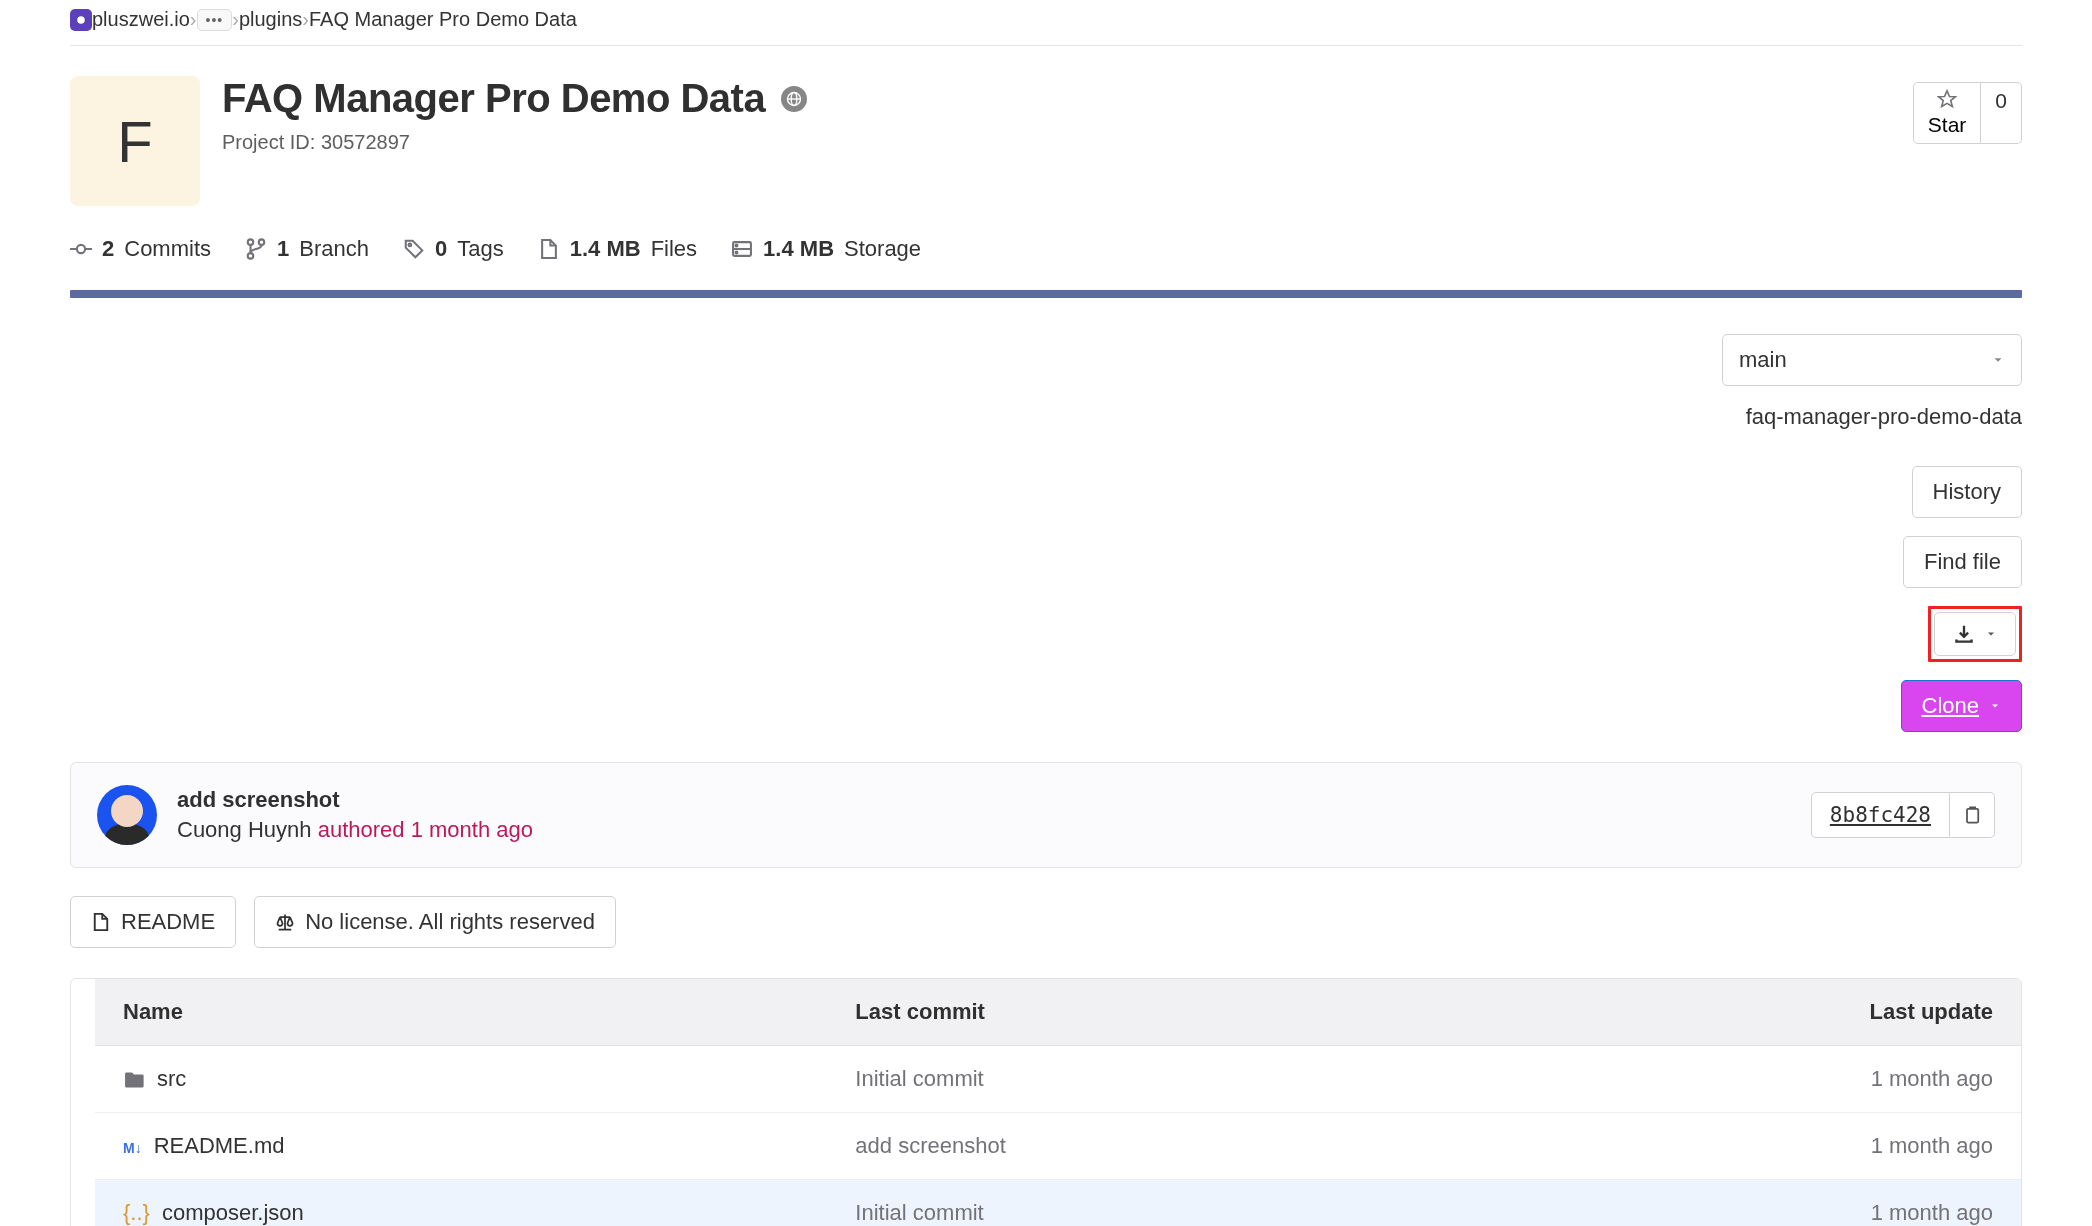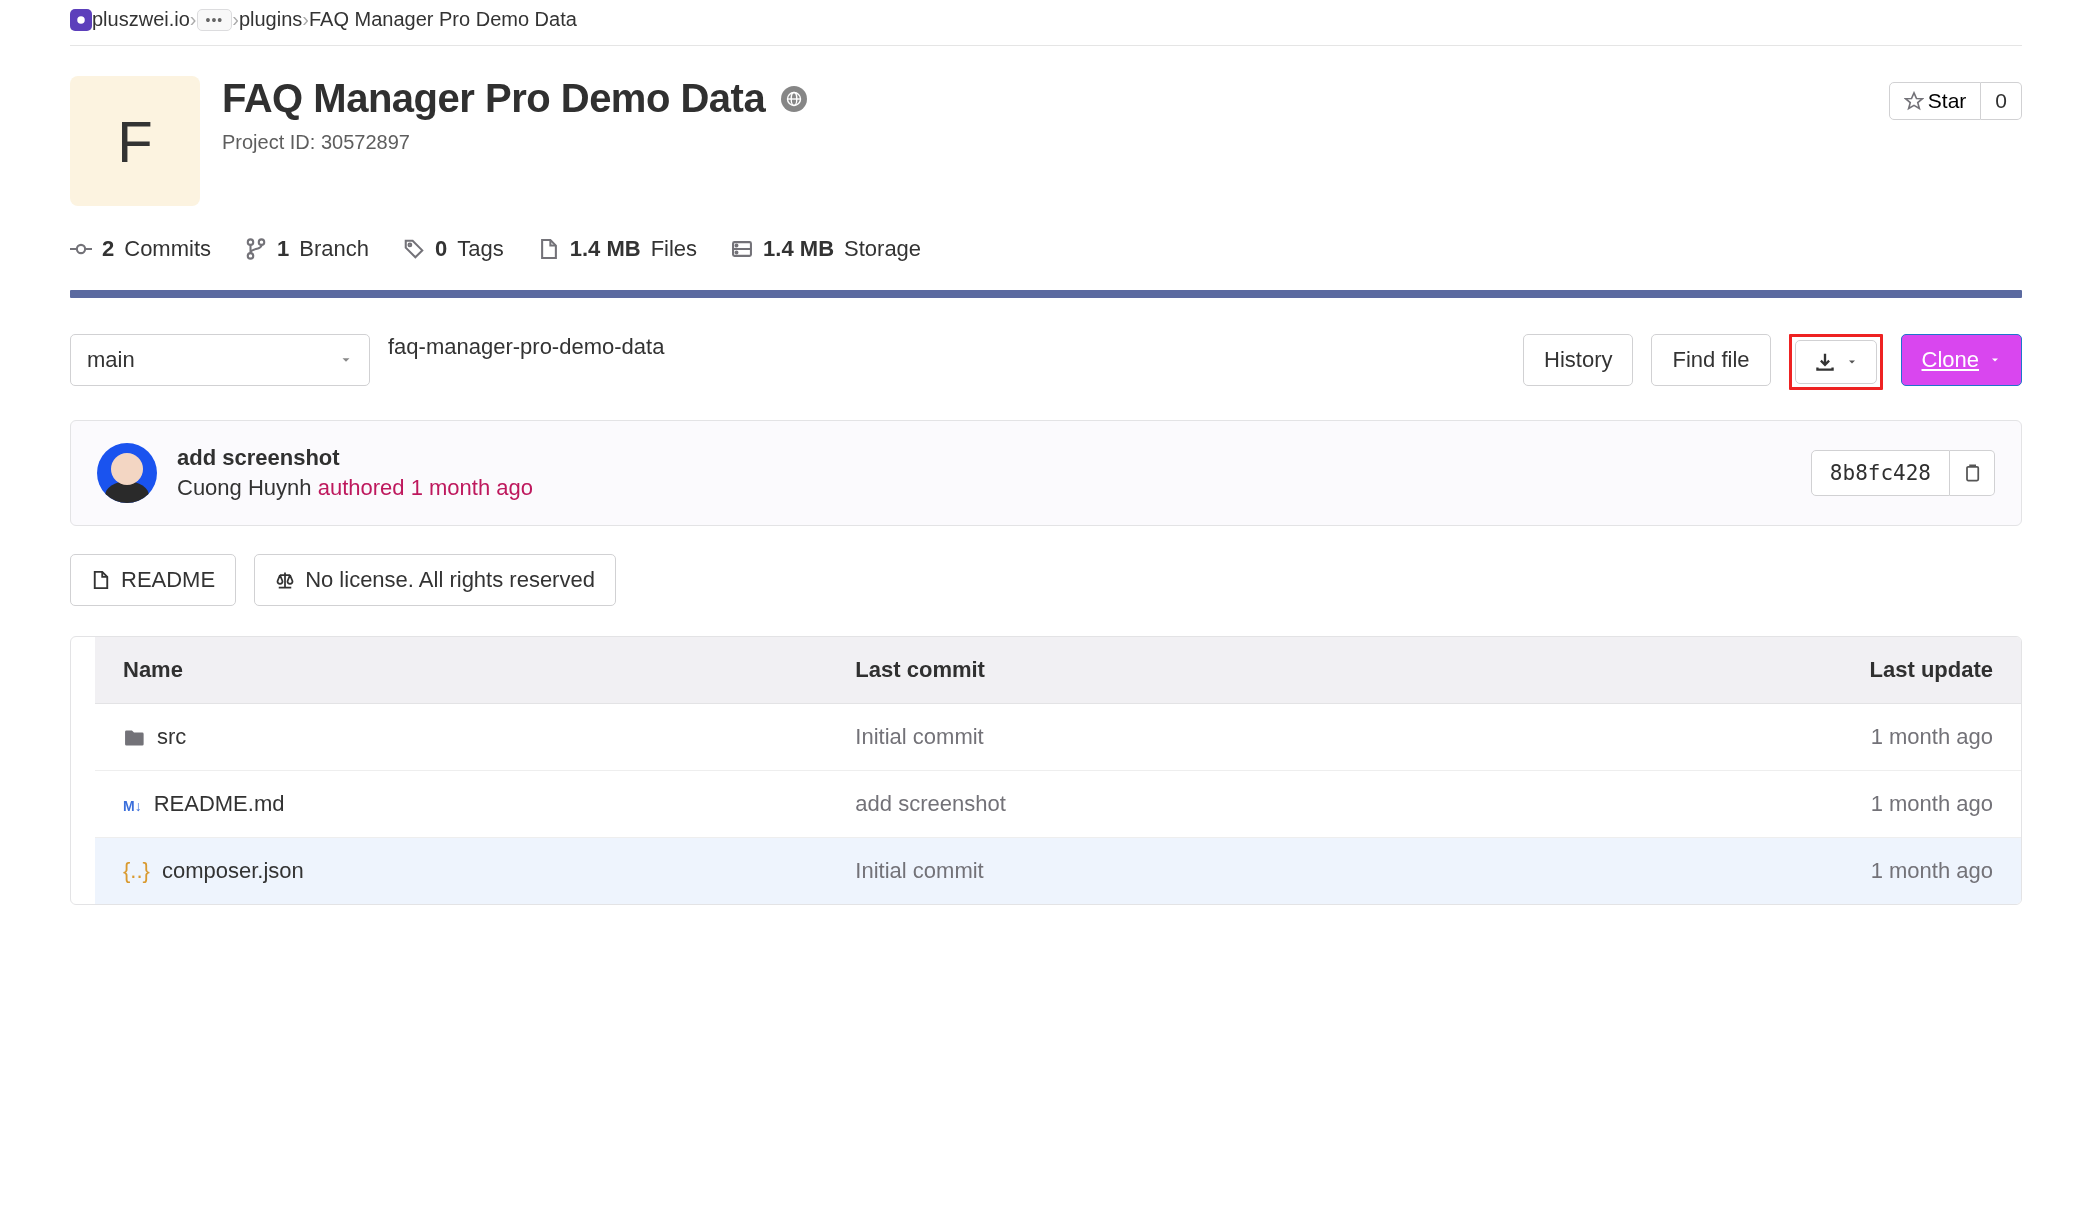--- a/index.html
+++ b/index.html
@@ -16,48 +16,48 @@
 
 .project-header { display: flex; align-items: flex-start; gap: 22px; }
 .project-avatar { width: 130px; height: 130px; border-radius: 8px; background: #fcf3e0; display: flex; align-items: center; justify-content: center; font-size: 58px; font-weight: 500; color: #333; }
 .project-info { flex: 1; }
 .project-title-row { display: flex; align-items: center; gap: 16px; }
 .project-title { font-size: 40px; font-weight: 700; letter-spacing: -0.5px; }
 .globe-badge { width: 26px; height: 26px; border-radius: 50%; background: #868686; display: inline-flex; align-items: center; justify-content: center; }
 .project-id { font-size: 20px; color: #5e5e5e; margin-top: 10px; }
 
 .star-group { display: flex; margin-left: auto; margin-top: 6px; }
-.star-btn { display: inline-flex; align-items: center; gap: 4px; border: 1px solid #d1d1d3; padding: 6px 14px; border-radius: 5px 0 0 5px; font-size: 21px; background: #fff; }
+.star-btn { display: inline-flex; align-items: center; gap: 4px; border: 1px solid #d1d1d3; padding: 6px 14px; border-radius: 5px 0 0 5px; font-size: 21px; background: #fff; flex-direction: column; }
 .star-count { border: 1px solid #d1d1d3; border-left: none; padding: 6px 14px; border-radius: 0 5px 5px 0; font-size: 21px; background: #fff; }
 
 .stats-row { display: flex; gap: 34px; margin-top: 30px; font-size: 22px; color: #333; }
 .stat { display: inline-flex; align-items: center; gap: 10px; }
 .stat b { font-weight: 700; }
 .stat svg, .stat .icon { color: #737278; }
 
 .progress-bar { height: 8px; background: #5b6aa0; margin-top: 28px; border-radius: 1px; }
 
-.controls-row { display: flex; align-items: flex-start; gap: 18px; margin-top: 36px; }
+.controls-row { display: flex; align-items: flex-end; gap: 18px; margin-top: 36px; flex-direction: column; }
 .branch-select { display: flex; align-items: center; justify-content: space-between; border: 1px solid #d1d1d3; border-radius: 5px; padding: 12px 16px; width: 300px; font-size: 22px; color: #333; background: #fff; }
 .breadcrumb-path { font-size: 22px; color: #333; }
 .spacer { flex: 1; }
 .btn { border: 1px solid #d1d1d3; border-radius: 5px; padding: 12px 20px; font-size: 22px; background: #fff; display: inline-flex; align-items: center; gap: 10px; color: #333; }
 .btn-primary { background: #d946ef; border-color: #1f75cb; color: #fff; text-decoration: underline; }
 .download-highlight { border: 3px solid #e22; padding: 3px; border-radius: 1px; }
 .download-highlight .btn { padding: 10px 18px; }
 
 .commit-box { border: 1px solid #e3e3e5; background: #fbfafd; border-radius: 6px; padding: 22px 26px; margin-top: 30px; display: flex; align-items: center; gap: 20px; }
 .avatar-img { width: 60px; height: 60px; border-radius: 50%; background: #1a53ef; position: relative; overflow: hidden; }
 .avatar-img::after { content: ""; position: absolute; top: 10px; left: 14px; width: 32px; height: 32px; background: #f3d6c3; border-radius: 50%; }
 .avatar-img::before { content: ""; position: absolute; bottom: -8px; left: 8px; width: 44px; height: 30px; background: #2a2a2a; border-radius: 50% 50% 0 0; }
 .commit-title { font-size: 22px; font-weight: 700; }
 .commit-author { font-size: 22px; color: #333; margin-top: 4px; }
 .commit-author .muted { color: #be185d; }
 .commit-sha-group { margin-left: auto; display: flex; }
-.sha-box { border: 1px solid #d1d1d3; border-radius: 5px 0 0 5px; padding: 10px 18px; font-family: ui-monospace,SFMono-Regular,Menlo,monospace; font-size: 21px; background: #fff; }
+.sha-box { border: 1px solid #d1d1d3; border-radius: 5px 0 0 5px; padding: 10px 18px; font-family: ui-monospace,SFMono-Regular,Menlo,monospace; font-size: 21px; background: #fff; text-decoration: underline; }
 .copy-btn { border: 1px solid #d1d1d3; border-left: none; border-radius: 0 5px 5px 0; padding: 10px 12px; background: #fff; display: inline-flex; align-items: center; }
 
 .meta-row { display: flex; gap: 18px; margin-top: 28px; }
 
 .file-table { width: 100%; border: 1px solid #e3e3e5; border-radius: 6px; margin-top: 30px; border-collapse: separate; border-spacing: 0; overflow: hidden; padding-left: 24px; }
 .file-table th { text-align: left; background: #f1f0f3; padding: 20px 28px; font-size: 22px; font-weight: 700; border-bottom: 1px solid #e3e3e5; }
 .file-table th.right { text-align: right; }
 .file-table td { padding: 20px 28px; font-size: 22px; border-bottom: 1px solid #eee; color: #333; }
 .file-table td.commit-col, .file-table td.update-col { color: #737278; }
 .file-table td.update-col { text-align: right; }

